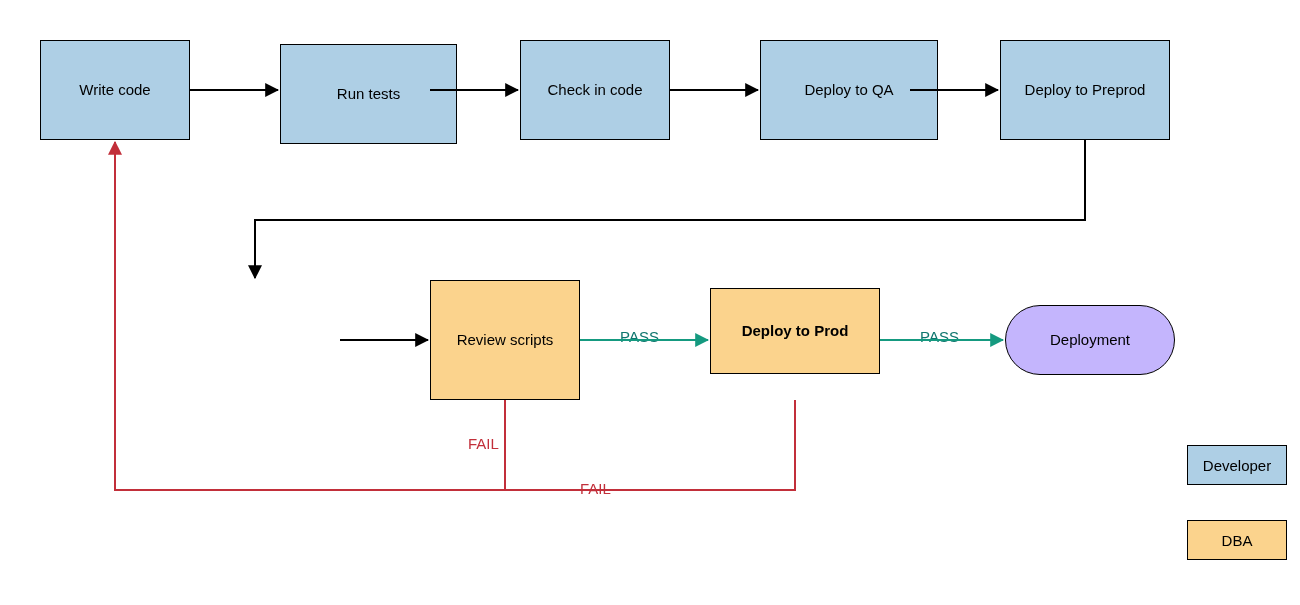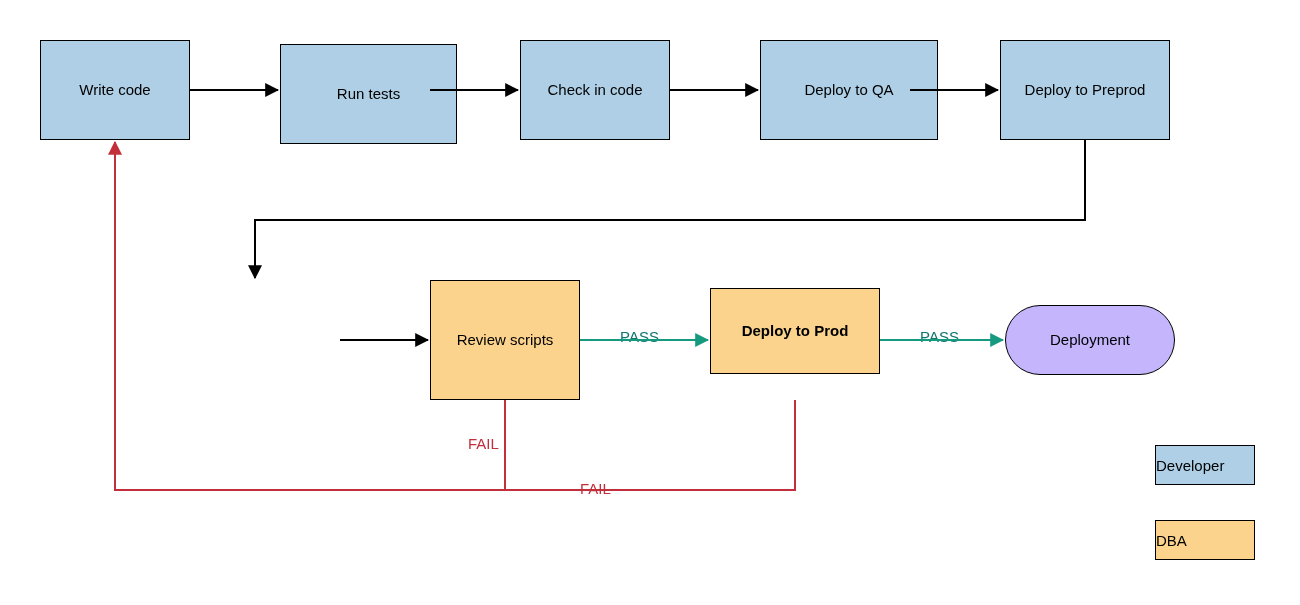--- a/index.html
+++ b/index.html
@@ -29,23 +29,24 @@
     line-height: 1.25;
   }
   .dev  { background: #aecfe5; }
   .dba  { background: #fbd38d; }
   .term { background: #c4b5fd; border-radius: 36px; }
   .legend {
     position: absolute;
     box-sizing: border-box;
     display: flex;
     align-items: center;
-    justify-content: flex-start;
+    justify-content: center;
     border: 1.5px solid #000;
     font-size: 15px;
+    margin-left: 32px;
   }
   svg.edges {
     position: absolute;
     left: 0; top: 0;
     width: 1300px; height: 605px;
     pointer-events: none;
   }
   .edge-label {
     position: absolute;
     font-size: 15px;

